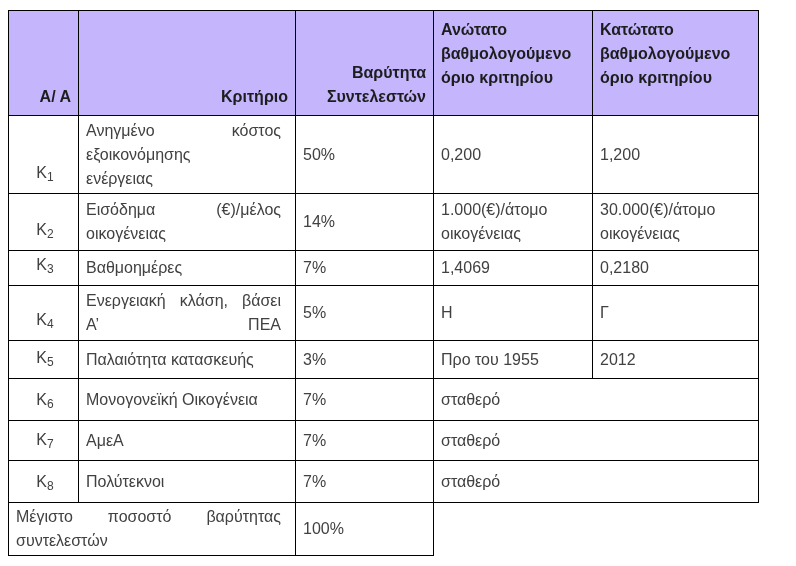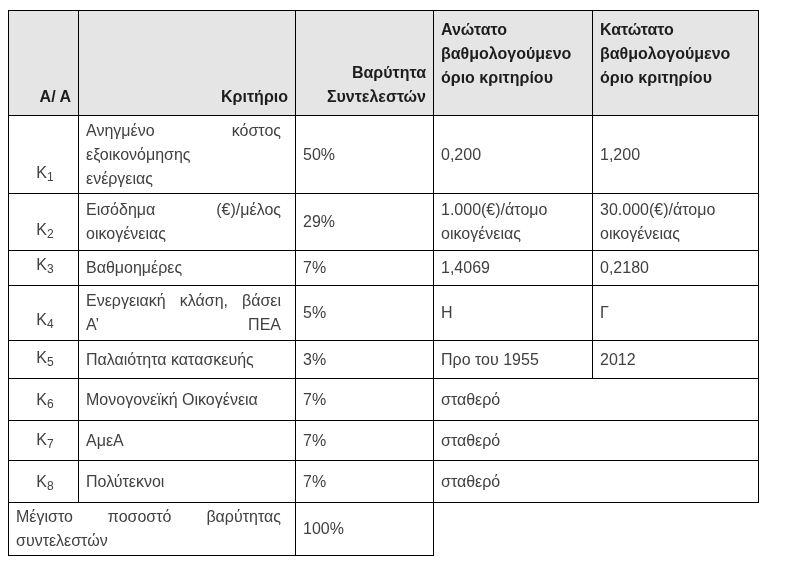--- a/index.html
+++ b/index.html
@@ -24,21 +24,21 @@
     color: #414141;
   }
   th, td {
     border: 1px solid #000000;
     padding: 2px 7px;
     overflow: hidden;
     text-align: left;
     font-weight: normal;
   }
   thead th {
-    background: #e5e5e5;
+    background: #c4b5fd;
     font-weight: bold;
     color: #1d1d1d;
   }
   th.va-bottom { vertical-align: bottom; padding-bottom: 6px; text-align: right; }
   th.va-top    { vertical-align: top; padding-top: 7px; }
   td { vertical-align: middle; }
   td.id-cell {
     vertical-align: bottom;
     padding-left: 10px;
     padding-bottom: 8px;
@@ -89,21 +89,21 @@
 εξοικονόμησης
 ενέργειας</td>
         <td>50%</td>
         <td>0,200</td>
         <td>1,200</td>
       </tr>
       <tr style="height:57px">
         <td class="id-cell"><span>Κ</span><sub>2</sub></td>
         <td class="crit-just">Εισόδημα (€)/μέλος
 οικογένειας</td>
-        <td>29%</td>
+        <td>14%</td>
         <td>1.000(€)/άτομο οικογένειας</td>
         <td>30.000(€)/άτομο οικογένειας</td>
       </tr>
       <tr style="height:18px">
         <td class="id-cell"><span>Κ</span><sub>3</sub></td>
         <td>Βαθμοημέρες</td>
         <td>7%</td>
         <td>1,4069</td>
         <td>0,2180</td>
       </tr>

